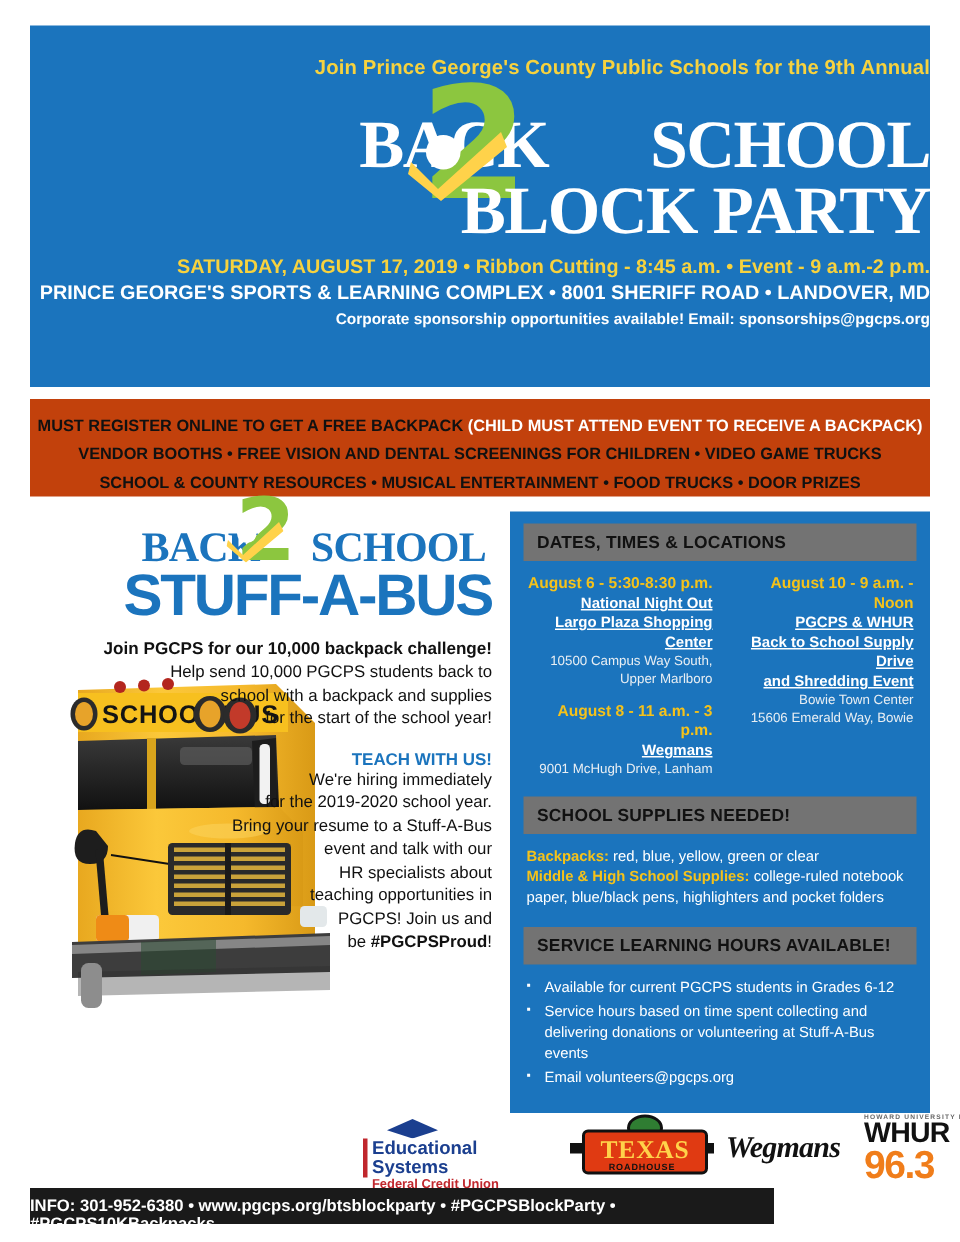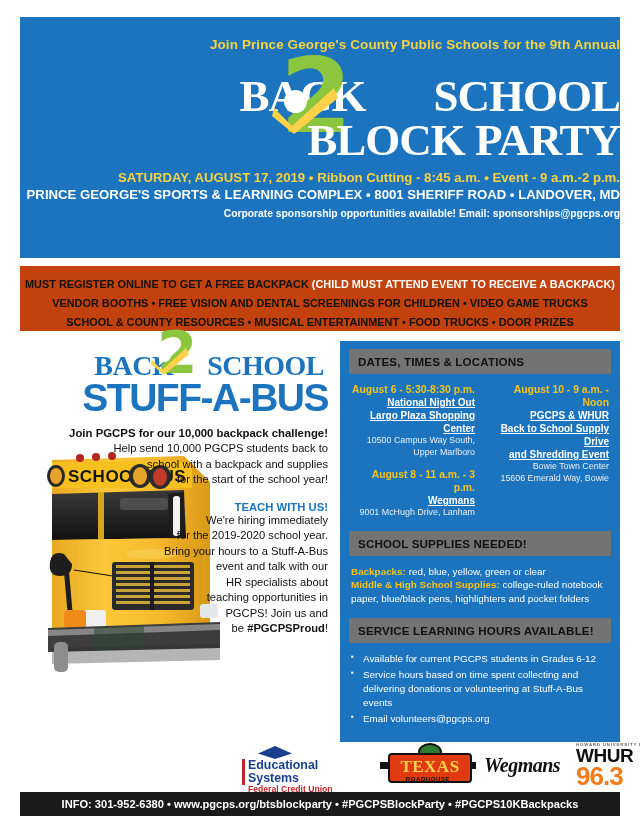--- a/index.html
+++ b/index.html
@@ -198,22 +198,22 @@
     color:#111;font-size:20px;font-weight:bold;font-style:italic;
     font-family:"Liberation Serif", serif;letter-spacing:-.5px;}
 
   .sp-whur{left:556px;top:0px;width:84px;text-align:left;}
   .whur-kick{color:#666;font-size:4.4px;font-weight:bold;letter-spacing:.8px;}
   .whur-1{color:#111;font-size:19px;font-weight:bold;line-height:.95;letter-spacing:-.5px;}
   .whur-2{color:#f07d1a;font-size:26px;font-weight:bold;line-height:.9;letter-spacing:-1px;}
 
   
   .footer{
-    position:absolute;left:20px;top:792px;width:600px;height:24px;
-    background:#1a1a1a;text-align:center;
+    position:absolute;left:20px;top:792px;width:496px;height:24px;
+    background:#1a1a1a;
   }
   .footer span{
     display:block;padding-top:6px;
     color:#ffffff;font-size:11.1px;font-weight:bold;
   }
 </style>
 </head>
 <body>
 
 <div class="page">
@@ -335,21 +335,21 @@
 
     <div class="left-text">
       <div class="lt-head">Join PGCPS for our 10,000 backpack challenge!</div>
       <div class="lt-body">Help send 10,000 PGCPS students back to</div>
       <div class="lt-body">school with a backpack and supplies</div>
       <div class="lt-body">for the start of the school year!</div>
 
       <div class="teach-head">TEACH WITH US!</div>
       <div class="teach-body">We're hiring immediately</div>
       <div class="teach-body">for the 2019-2020 school year.</div>
-      <div class="teach-body">Bring your hours to a Stuff-A-Bus</div>
+      <div class="teach-body">Bring your resume to a Stuff-A-Bus</div>
       <div class="teach-body">event and talk with our</div>
       <div class="teach-body">HR specialists about</div>
       <div class="teach-body">teaching opportunities in</div>
       <div class="teach-body">PGCPS! Join us and</div>
       <div class="teach-body"><span>be </span><b>#PGCPSProud</b><span>!</span></div>
     </div>
   </div>
 
   <div class="rightcol">
 

